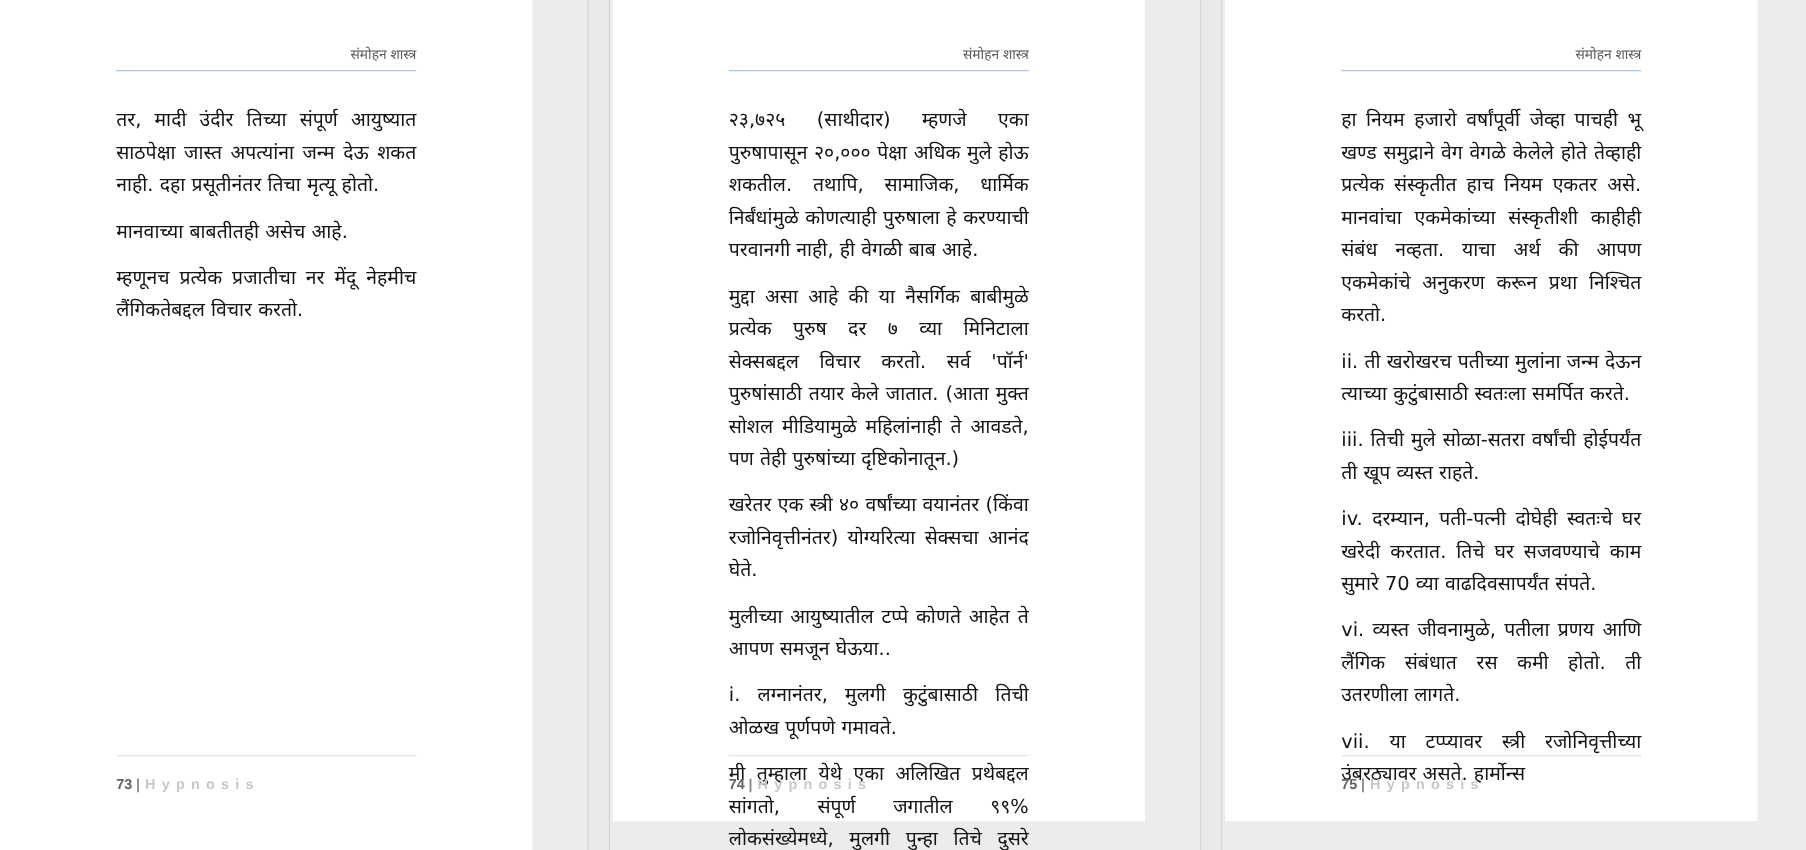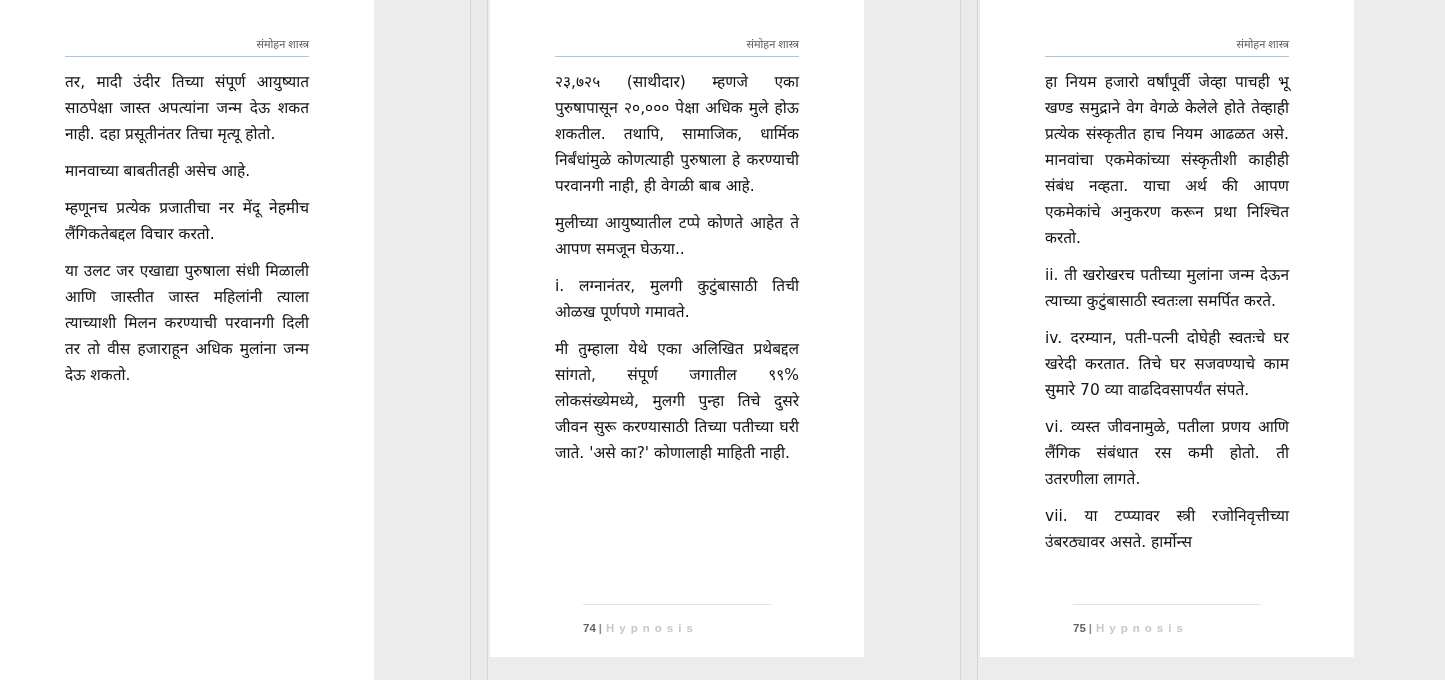--- a/index.html
+++ b/index.html
@@ -11,24 +11,24 @@
   .viewer {
     position: relative;
     width: 1445px;
     height: 680px;
     overflow: hidden;
     background: #ececec;
   }
   .page {
     position: absolute;
     top: 0;
-    width: 374px;
+    width: 426px;
     background: #ffffff;
     box-sizing: border-box;
-    padding: 0 65px;
+    padding: 0 93px;
   }
   .page-73 { left: 0;     height: 680px; }
   .page-74 { left: 490px; height: 657px; }
   .page-75 { left: 980px; height: 657px; }
 
   .gutter {
     position: absolute;
     top: 0;
     width: 18px;
     height: 680px;
@@ -48,21 +48,21 @@
     line-height: 14px;
   }
   .header-rule {
     margin-top: 5px;
     border: none;
     border-top: 1px solid #a9c7e3;
     height: 0;
   }
 
   .page-body {
-    margin-top: 12px;
+    margin-top: 26px;
     font-size: 15.5px;
     line-height: 26px;
     color: #141414;
     text-align: justify;
     font-family: "DejaVu Sans", "Liberation Serif", sans-serif;
   }
   .page-body p {
     margin: 0 0 11px 0;
   }
 
@@ -104,55 +104,63 @@
 
   <div class="page page-73">
     <div class="page-header">
       <span>संमोहन शास्त्र</span>
       <div class="header-rule"></div>
     </div>
     <div class="page-body">
       <p>तर, मादी उंदीर तिच्या संपूर्ण आयुष्यात साठपेक्षा जास्त अपत्यांना जन्म देऊ शकत नाही. दहा प्रसूतीनंतर तिचा मृत्यू होतो.</p>
       <p>मानवाच्या बाबतीतही असेच आहे.</p>
       <p>म्हणूनच प्रत्येक प्रजातीचा नर मेंदू नेहमीच लैंगिकतेबद्दल विचार करतो.</p>
-      <p>या उलट जर एखाद्या पुरुषाला संधी मिळाली आणि जास्तीत जास्त महिलांनी त्याला त्याच्याशी मिलन करण्याची परवानगी दिली तर तो वीस हजाराहून अधिक मुलांना जन्म देऊ शकतो.</p>
+    </div>
+    <div class="page-footer">
+      <div class="footer-rule"></div>
+      <div class="footer-text">
+        <span class="footer-page-number">73</span><span class="footer-separator">|</span><span class="footer-book-title">Hypnosis</span>
+      </div>
     </div>
   </div>
 
   <div class="gutter gutter-1"></div>
 
   <div class="page page-74">
     <div class="page-header">
       <span>संमोहन शास्त्र</span>
       <div class="header-rule"></div>
     </div>
     <div class="page-body">
       <p>२३,७२५ (साथीदार) म्हणजे एका पुरुषापासून २०,००० पेक्षा अधिक मुले होऊ शकतील. तथापि, सामाजिक, धार्मिक निर्बंधांमुळे कोणत्याही पुरुषाला हे करण्याची परवानगी नाही, ही वेगळी बाब आहे.</p>
+      <p>मुद्दा असा आहे की या नैसर्गिक बाबीमुळे प्रत्येक पुरुष दर ७ व्या मिनिटाला सेक्सबद्दल विचार करतो. सर्व 'पॉर्न' पुरुषांसाठी तयार केले जातात. (आता मुक्त सोशल मीडियामुळे महिलांनाही ते आवडते, पण तेही पुरुषांच्या दृष्टिकोनातून.)</p>
+      <p>खरेतर एक स्त्री ४० वर्षांच्या वयानंतर (किंवा रजोनिवृत्तीनंतर) योग्यरित्या सेक्सचा आनंद घेते.</p>
       <p>मुलीच्या आयुष्यातील टप्पे कोणते आहेत ते आपण समजून घेऊया..</p>
       <p>i. लग्नानंतर, मुलगी कुटुंबासाठी तिची ओळख पूर्णपणे गमावते.</p>
       <p>मी तुम्हाला येथे एका अलिखित प्रथेबद्दल सांगतो, संपूर्ण जगातील ९९% लोकसंख्येमध्ये, मुलगी पुन्हा तिचे दुसरे जीवन सुरू करण्यासाठी तिच्या पतीच्या घरी जाते. 'असे का?' कोणालाही माहिती नाही.</p>
     </div>
     <div class="page-footer">
       <div class="footer-rule"></div>
       <div class="footer-text">
         <span class="footer-page-number">74</span><span class="footer-separator">|</span><span class="footer-book-title">Hypnosis</span>
       </div>
     </div>
   </div>
 
   <div class="gutter gutter-2"></div>
 
   <div class="page page-75">
     <div class="page-header">
       <span>संमोहन शास्त्र</span>
       <div class="header-rule"></div>
     </div>
     <div class="page-body">
-      <p>हा नियम हजारो वर्षांपूर्वी जेव्हा पाचही भू खण्ड समुद्राने वेग वेगळे केलेले होते तेव्हाही प्रत्येक संस्कृतीत हाच नियम आढळत असे. मानवांचा एकमेकांच्या संस्कृतीशी काहीही संबंध नव्हता. याचा अर्थ की आपण एकमेकांचे अनुकरण करून प्रथा निश्चित करतो.</p>
+      <p>हा नियम हजारो वर्षांपूर्वी जेव्हा पाचही भू खण्ड समुद्राने वेग वेगळे केलेले होते तेव्हाही प्रत्येक संस्कृतीत हाच नियम एकतर असे. मानवांचा एकमेकांच्या संस्कृतीशी काहीही संबंध नव्हता. याचा अर्थ की आपण एकमेकांचे अनुकरण करून प्रथा निश्चित करतो.</p>
       <p>ii. ती खरोखरच पतीच्या मुलांना जन्म देऊन त्याच्या कुटुंबासाठी स्वतःला समर्पित करते.</p>
+      <p>iii. तिची मुले सोळा-सतरा वर्षांची होईपर्यंत ती खूप व्यस्त राहते.</p>
       <p>iv. दरम्यान, पती-पत्नी दोघेही स्वतःचे घर खरेदी करतात. तिचे घर सजवण्याचे काम सुमारे 70 व्या वाढदिवसापर्यंत संपते.</p>
       <p>vi. व्यस्त जीवनामुळे, पतीला प्रणय आणि लैंगिक संबंधात रस कमी होतो. ती उतरणीला लागते.</p>
       <p>vii. या टप्प्यावर स्त्री रजोनिवृत्तीच्या उंबरठ्यावर असते. हार्मोन्स</p>
     </div>
     <div class="page-footer">
       <div class="footer-rule"></div>
       <div class="footer-text">
         <span class="footer-page-number">75</span><span class="footer-separator">|</span><span class="footer-book-title">Hypnosis</span>
       </div>
     </div>

